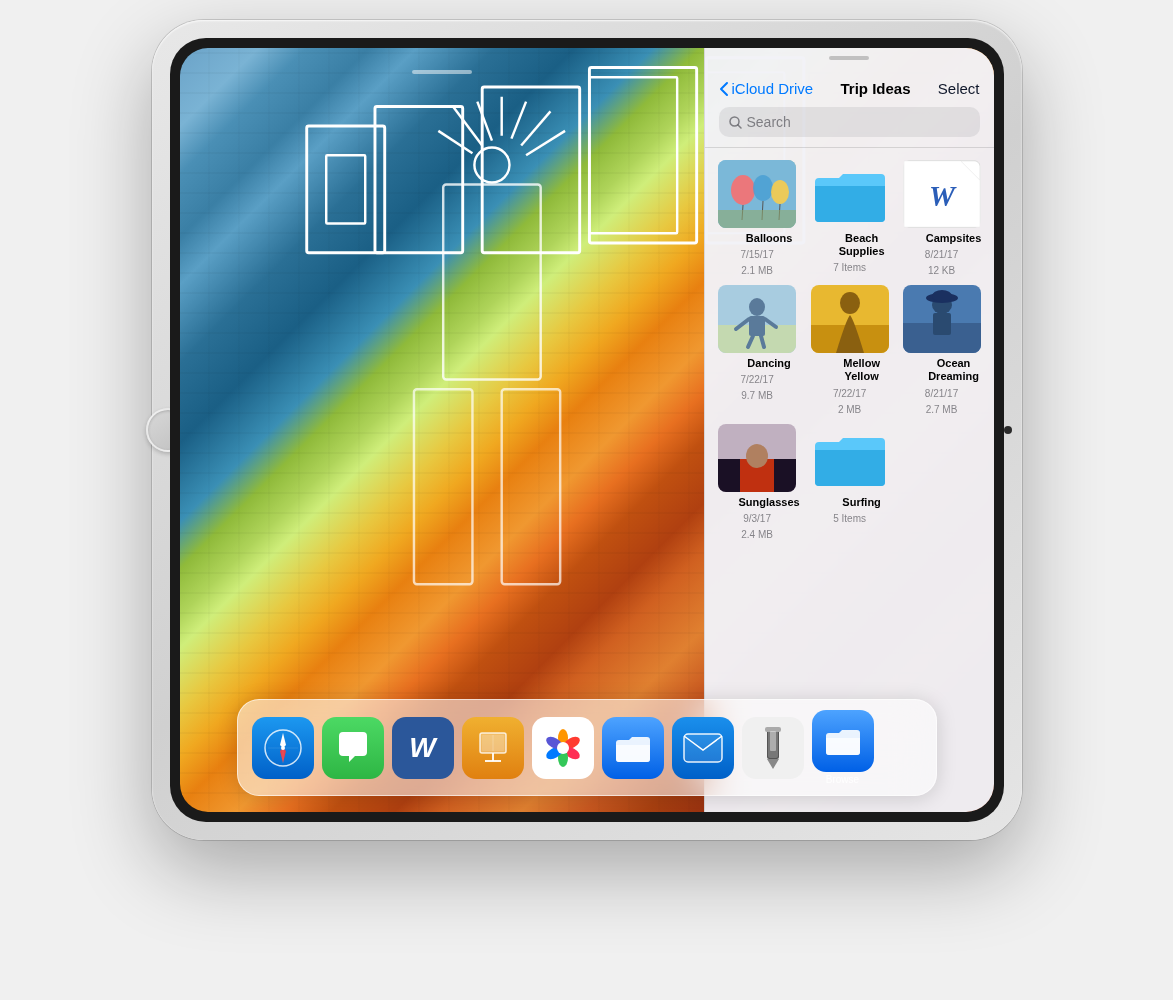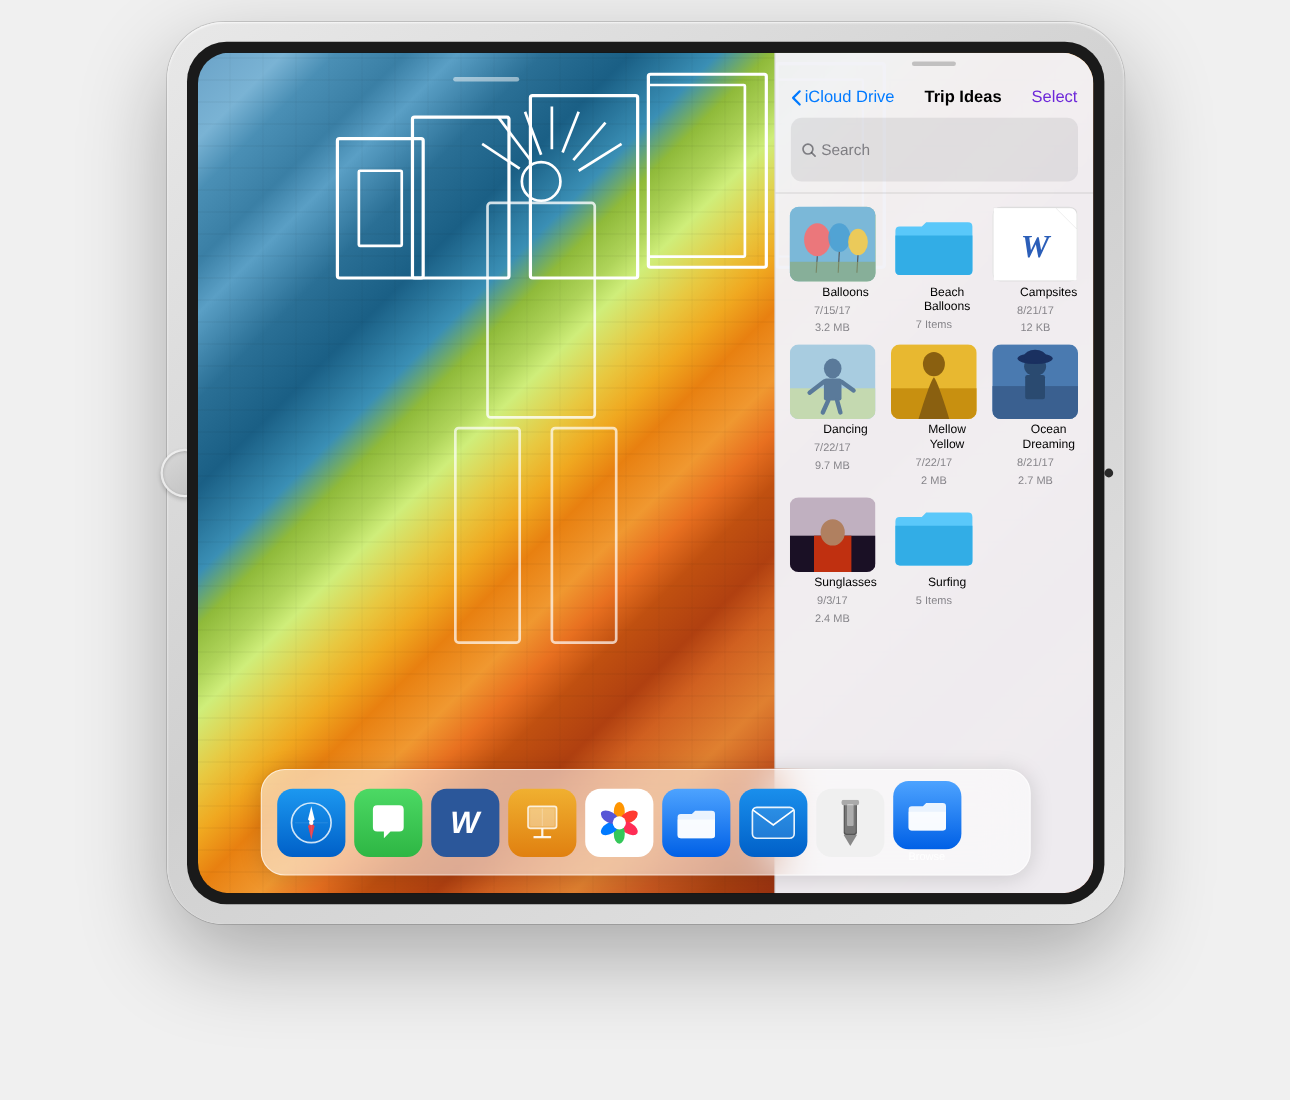--- a/index.html
+++ b/index.html
@@ -156,29 +156,29 @@
 
     .files-title {
       font-size: 15px;
       font-weight: 600;
       color: #000;
       text-align: center;
       flex: 1;
     }
 
     .files-select {
-      color: #6d28d9;
+      color: #0f172a;
       font-size: 15px;
       font-weight: 400;
     }
 
     .files-search {
       background: rgba(142, 142, 147, 0.18);
       border-radius: 10px;
-      padding: 21px 10px;
+      padding: 7px 10px;
       display: flex;
       align-items: center;
       gap: 5px;
     }
 
     .search-placeholder {
       color: rgba(60,60,67,0.6);
       font-size: 14px;
     }
 
@@ -204,21 +204,21 @@
       position: relative;
       display: flex;
       align-items: center;
       justify-content: center;
     }
 
     .file-name {
       font-size: 11px;
       color: #000;
       text-align: center;
-      font-weight: 400;
+      font-weight: 700;
       line-height: 1.2;
       padding-left: 24px;
     }
 
     .file-meta {
       font-size: 10px;
       color: rgba(60,60,67,0.6);
       text-align: center;
       line-height: 1.2;
     }
@@ -485,31 +485,31 @@
                   <ellipse cx="45" cy="28" rx="10" ry="13" fill="#4a9fd4" opacity="0.85"></ellipse>
                   <ellipse cx="62" cy="32" rx="9" ry="12" fill="#ffcc44" opacity="0.85"></ellipse>
                   <line x1="25" y1="45" x2="24" y2="60" stroke="#555" stroke-width="1"></line>
                   <line x1="45" y1="41" x2="44" y2="60" stroke="#555" stroke-width="1"></line>
                   <line x1="62" y1="44" x2="61" y2="60" stroke="#555" stroke-width="1"></line>
                   <rect x="0" y="50" width="78" height="18" fill="#8fa870" opacity="0.6"></rect>
                 </svg>
               </div>
               <span class="file-name">Balloons</span>
               <span class="file-meta">7/15/17</span>
-              <span class="file-meta">3.2 MB</span>
+              <span class="file-meta">2.1 MB</span>
             </div>
 
             <div class="file-item">
               <div class="folder-icon">
                 <svg width="78" height="60" viewBox="0 0 78 60">
                   <path d="M4 18 Q4 14 8 14 L28 14 L32 10 L70 10 Q74 10 74 14 L74 54 Q74 58 70 58 L8 58 Q4 58 4 54 Z" fill="#5ac8fa"></path>
                   <path d="M4 22 L74 22 L74 54 Q74 58 70 58 L8 58 Q4 58 4 54 Z" fill="#32ade6"></path>
                 </svg>
               </div>
-              <span class="file-name">Beach Balloons</span>
+              <span class="file-name">Beach Supplies</span>
               <span class="file-meta">7 Items</span>
             </div>
 
             <div class="file-item">
               <div class="word-thumb">
                 <svg width="78" height="68" viewBox="0 0 78 68">
                   <rect width="78" height="68" rx="6" fill="white" stroke="rgba(0,0,0,0.1)" stroke-width="1"></rect>
 
                   <path d="M58 0 L78 20 L58 20 Z" fill="#e8e8e8"></path>
                   <path d="M0 0 L58 0 L78 20 L78 68 L0 68 Z" fill="white" stroke="rgba(0,0,0,0.1)" stroke-width="0.5"></path>

